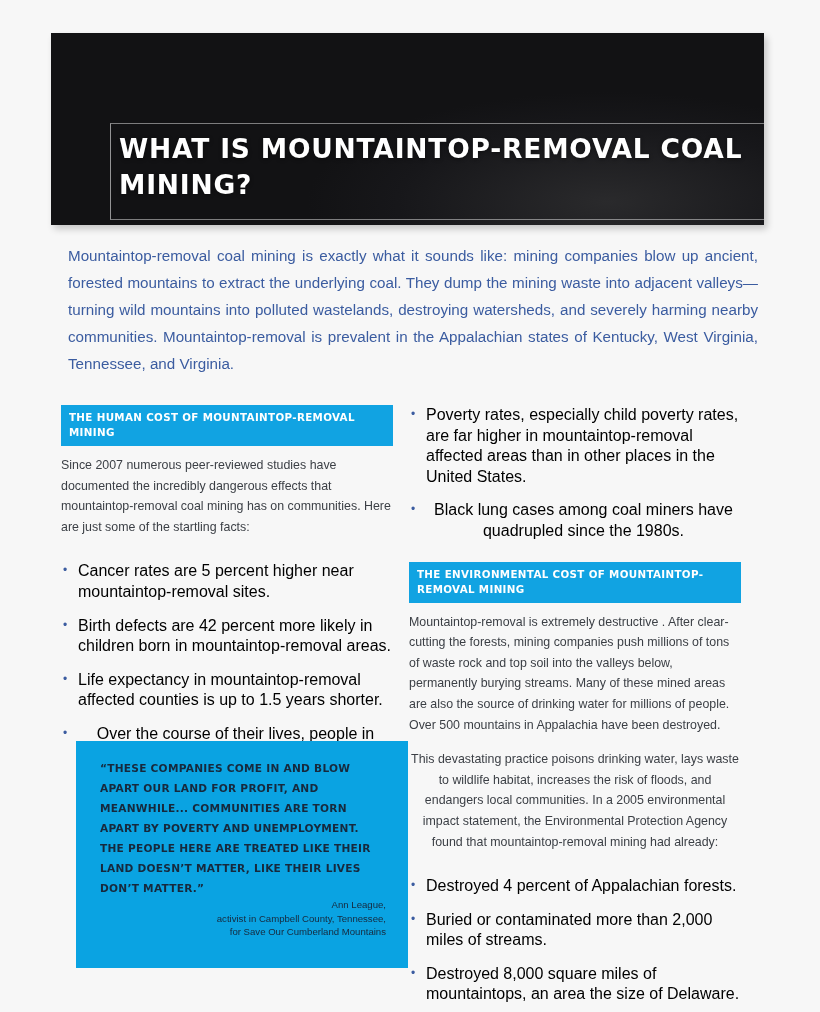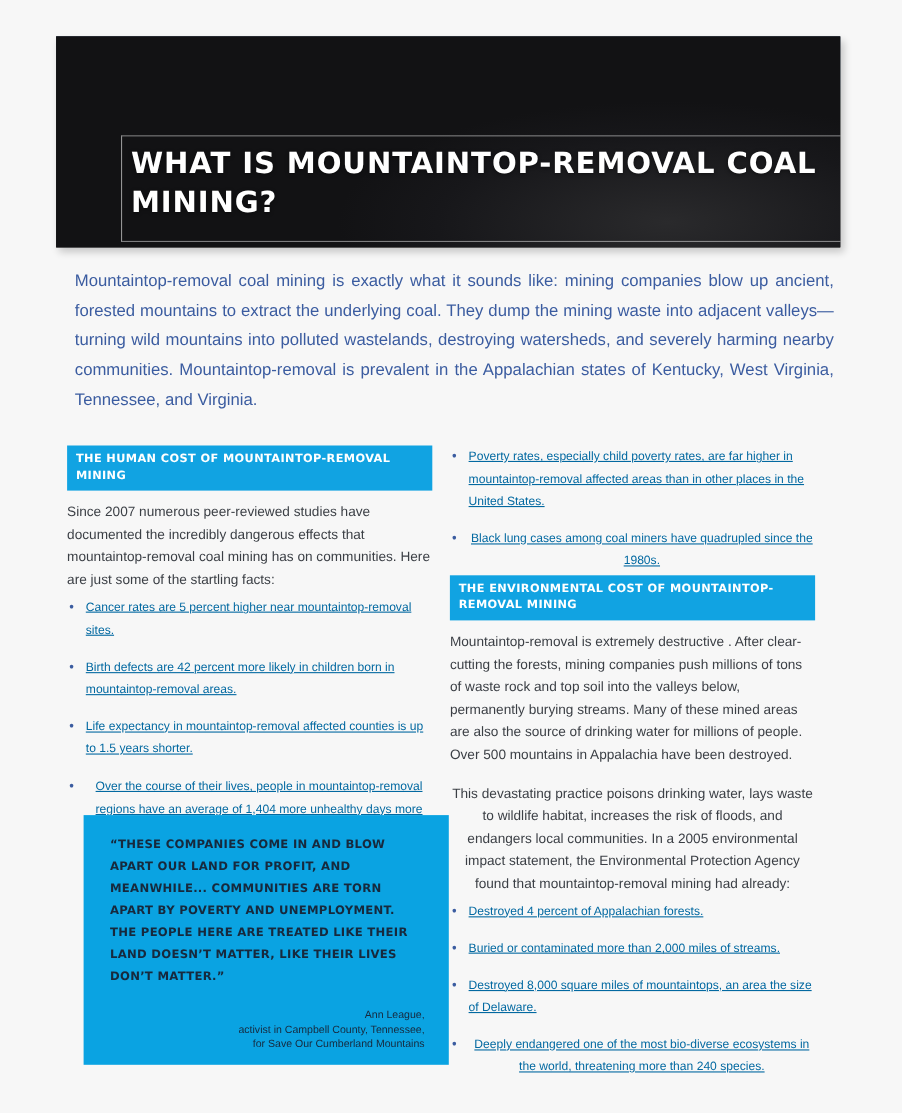--- a/index.html
+++ b/index.html
@@ -21,21 +21,21 @@
 
   
   .hero {
     position: absolute;
     left: 51px;
     top: 33px;
     width: 713px;
     height: 192px;
     overflow: hidden;
     box-shadow: 3px 4px 7px rgba(0,0,0,0.20);
-    background: #737373;
+    background: #b91c1c;
   }
   .hero-photo {
     position: absolute;
     inset: 0;
     background:
       
       radial-gradient(ellipse 300px 110px at 78% 88%, #2a2a2c 0%, #17171a 70%, #121214 100%),
       radial-gradient(ellipse 420px 150px at 64% 52%, #5d5f61 0%, #3a3b3d 55%, #232426 100%),
       
       radial-gradient(ellipse 230px 42px at 34% 62%, #c9c4ba 0%, #a49d92 55%, rgba(120,114,104,0) 78%),
@@ -110,30 +110,29 @@
   .body-text {
     color: #3b3f45;
     font-size: 12.4px;
     line-height: 20.6px;
     margin-top: 9px;
   }
   .body-text + .body-text { margin-top: 14px; text-align: center; }
 
   ul.bullets {
     list-style: none;
-    margin-top: 5px;
+    margin-top: 24px;
   }
   ul.bullets li {
     position: relative;
     padding-left: 17px;
     margin-bottom: 13px;
-    color: #0369a1;
-    font-size: 11px;
+    color: #000000;
+    font-size: 16px;
     line-height: 20.6px;
-    text-decoration: underline;
   }
   ul.bullets li:last-child { margin-bottom: 0; text-align: center; }
   ul.bullets li::before {
     content: "•";
     position: absolute;
     left: 2px;
     top: -1px;
     color: #3b5ca0;
     font-size: 12px;
   }
@@ -151,21 +150,20 @@
   .quote-text {
     color: #17293d;
     font-family: "DejaVu Sans", sans-serif;
     font-size: 10.6px;
     font-weight: 700;
     letter-spacing: 0.25px;
     line-height: 20px;
     text-transform: uppercase;
   }
   .quote-attrib {
-    margin-top: 18px;
     color: #17293d;
     font-size: 9.6px;
     line-height: 13.5px;
     text-align: right;
   }
 </style>
 </head>
 <body>
 
 <div class="page">
@@ -196,21 +194,21 @@
       <div>activist in Campbell County, Tennessee,</div>
       <div>for Save Our Cumberland Mountains</div>
     </div>
   </div>
 
   <div class="col col-right">
     <ul class="bullets" style="margin-top:0">
       <li>Poverty rates, especially child poverty rates, are far higher in mountaintop-removal affected areas than in other places in the United States.</li>
       <li>Black lung cases among coal miners have quadrupled since the 1980s.</li>
     </ul>
-    <div class="section-head" style="margin-top:2px">THE ENVIRONMENTAL COST OF MOUNTAINTOP-REMOVAL MINING</div>
+    <div class="section-head" style="margin-top:20px">THE ENVIRONMENTAL COST OF MOUNTAINTOP-REMOVAL MINING</div>
     <p class="body-text">Mountaintop-removal is extremely destructive . After clear-cutting the forests, mining companies push millions of tons of waste rock and top soil into the valleys below, permanently burying streams. Many of these mined areas are also the source of drinking water for millions of people. Over 500 mountains in Appalachia have been destroyed.</p>
     <p class="body-text">This devastating practice poisons drinking water, lays waste to wildlife habitat, increases the risk of floods, and endangers local communities. In a 2005 environmental impact statement, the Environmental Protection Agency found that mountaintop-removal mining had already:</p>
     <ul class="bullets">
       <li>Destroyed 4 percent of Appalachian forests.</li>
       <li>Buried or contaminated more than 2,000 miles of streams.</li>
       <li>Destroyed 8,000 square miles of mountaintops, an area the size of Delaware.</li>
       <li>Deeply endangered one of the most bio-diverse ecosystems in the world, threatening more than 240 species.</li>
 
     </ul>
   </div>

